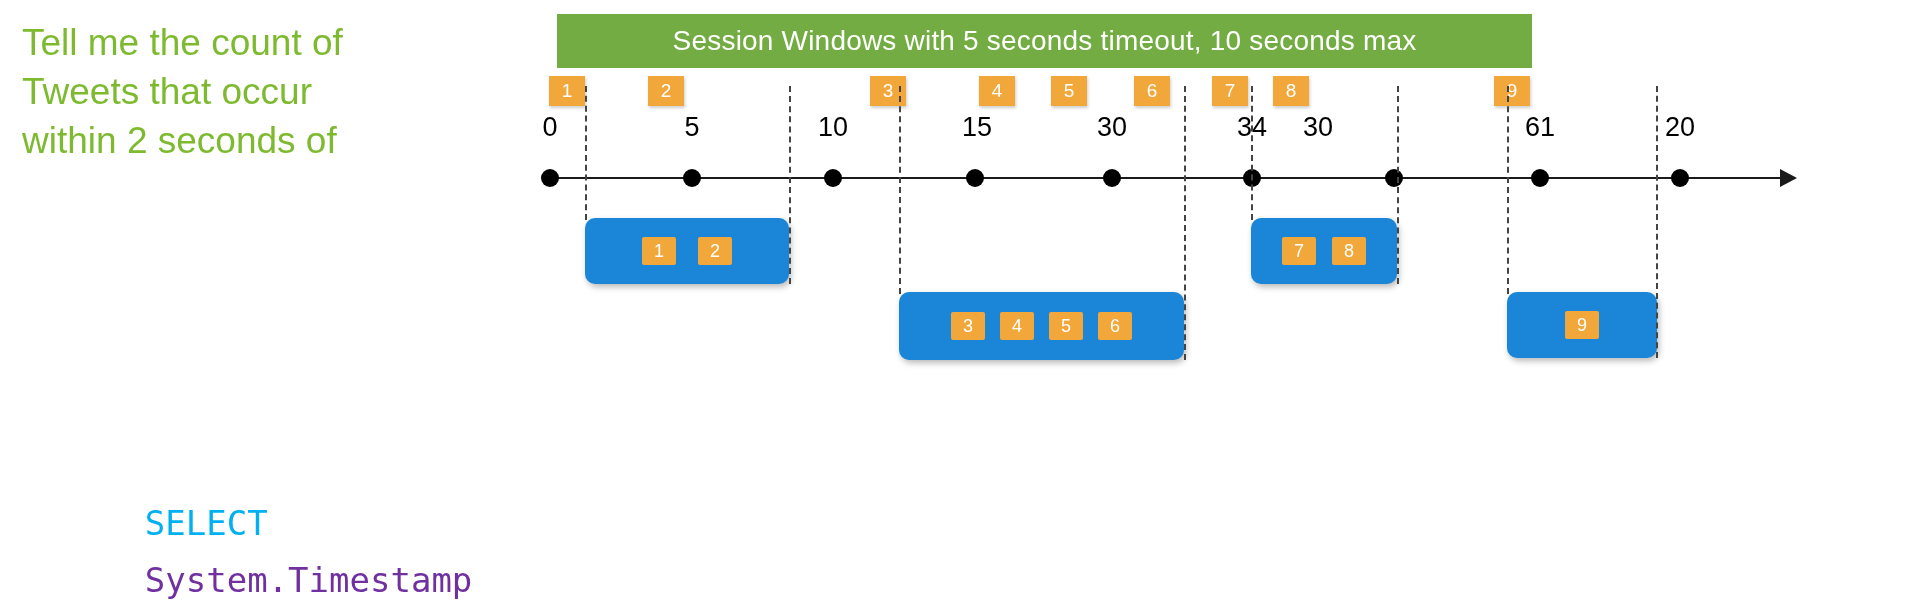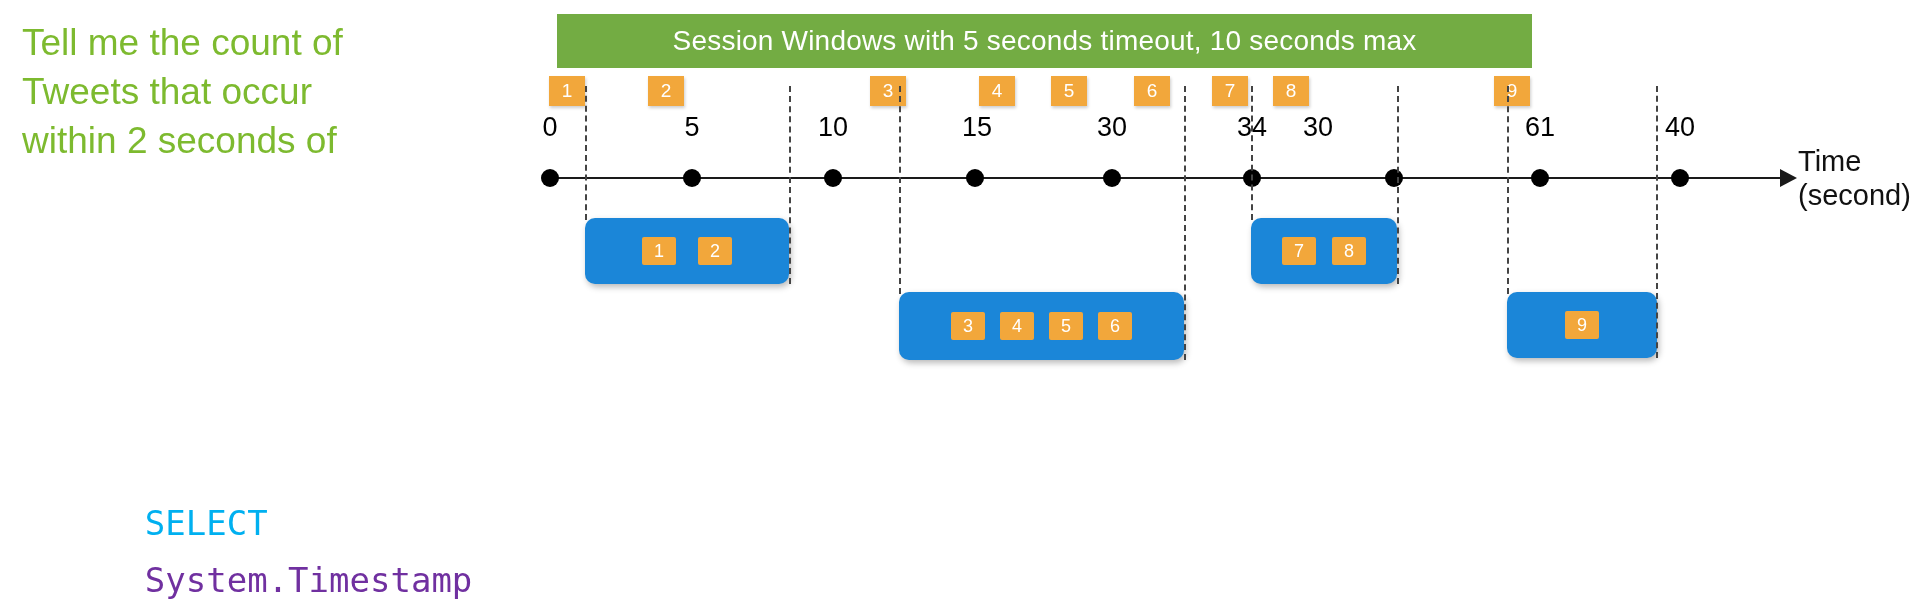--- a/index.html
+++ b/index.html
@@ -77,36 +77,32 @@
   <div class="arrowhead"></div>
 
   <div class="tick-label" style="left:510px">0</div>
   <div class="tick-label" style="left:652px">5</div>
   <div class="tick-label" style="left:793px">10</div>
   <div class="tick-label" style="left:937px">15</div>
   <div class="tick-label" style="left:1072px">30</div>
   <div class="tick-label" style="left:1212px">34</div>
   <div class="tick-label" style="left:1278px">30</div>
   <div class="tick-label" style="left:1500px">61</div>
-  <div class="tick-label" style="left:1640px">40</div>
+  <div class="tick-label" style="left:1640px">20</div>
 
   <div class="dot" style="left:541px"></div>
   <div class="dot" style="left:683px"></div>
   <div class="dot" style="left:824px"></div>
   <div class="dot" style="left:966px"></div>
   <div class="dot" style="left:1103px"></div>
   <div class="dot" style="left:1243px"></div>
   <div class="dot" style="left:1385px"></div>
   <div class="dot" style="left:1531px"></div>
   <div class="dot" style="left:1671px"></div>
 
-  <div class="time-label">
-    <div>Time</div>
-    <div>(second)</div>
-  </div>
 
   <div class="window" style="left:585px;top:218px;width:204px;height:66px;gap:22px">
     <span class="chip">1</span>
     <span class="chip">2</span>
   </div>
   <div class="window" style="left:899px;top:292px;width:285px;height:68px;gap:15px">
     <span class="chip">3</span>
     <span class="chip">4</span>
     <span class="chip">5</span>
     <span class="chip">6</span>

